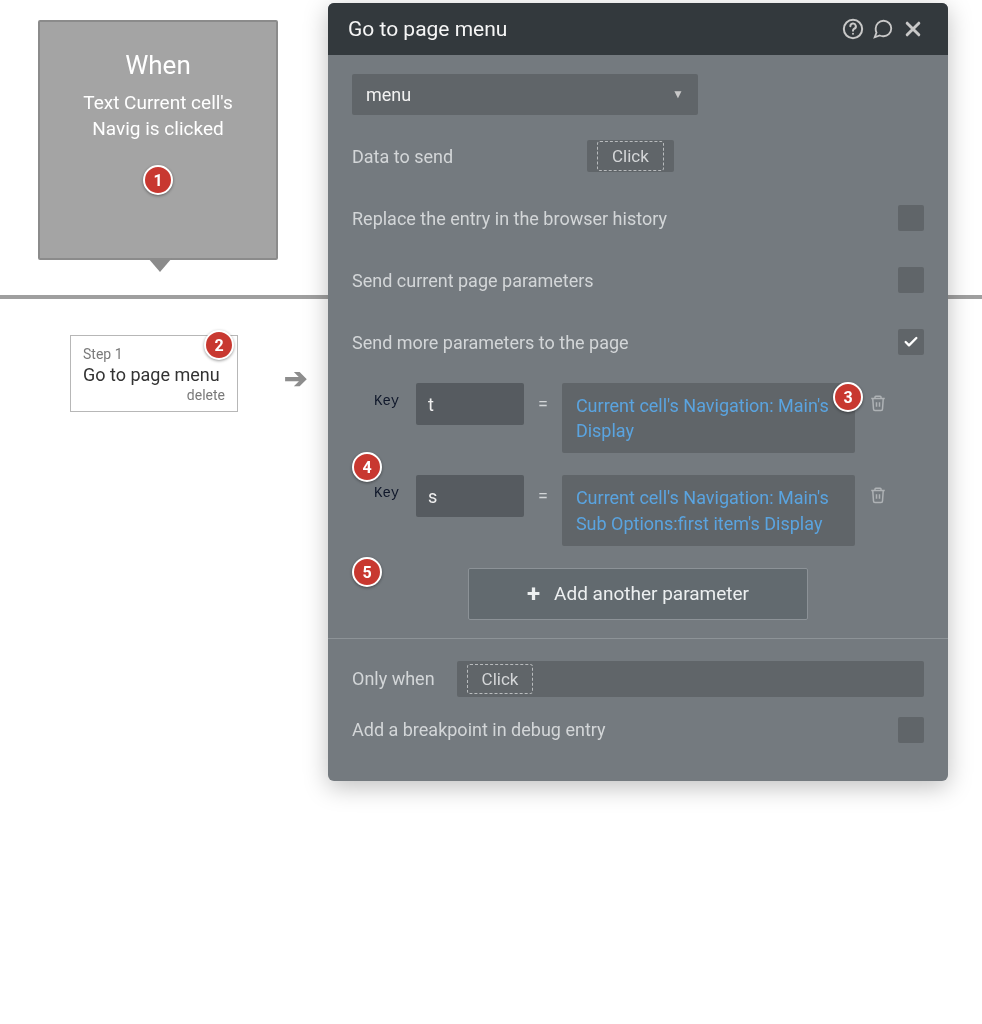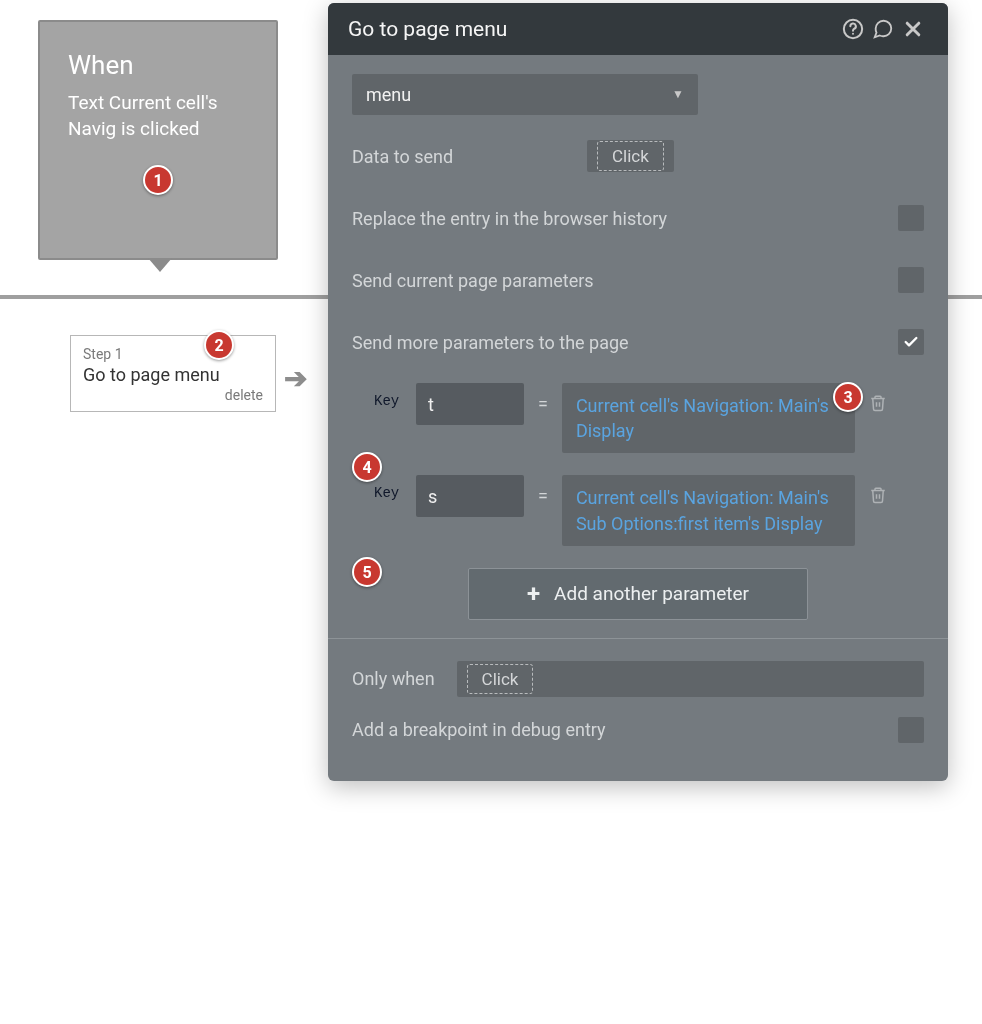--- a/index.html
+++ b/index.html
@@ -15,21 +15,21 @@
   
   .event-block {
     position: absolute;
     left: 38px;
     top: 20px;
     width: 240px;
     height: 240px;
     background: #a4a4a4;
     border: 2px solid #8b8b8b;
     color: #ffffff;
-    text-align: left;
+    text-align: center;
     padding: 28px 28px 12px;
     border-radius: 2px;
   }
   .event-block .when-title {
     font-size: 26px;
     font-weight: 400;
     margin-bottom: 10px;
   }
   .event-block .when-desc {
     font-size: 19px;
@@ -52,21 +52,21 @@
     width: 982px;
     height: 4px;
     background: #9f9f9f;
   }
 
   
   .step-card {
     position: absolute;
     left: 70px;
     top: 335px;
-    width: 206px;
+    width: 168px;
     background: #ffffff;
     border: 1px solid #b7b7b7;
     padding: 10px 12px 8px;
   }
   .step-card .step-label {
     color: #7a7a7a;
     font-size: 14px;
   }
   .step-card .step-title {
     color: #333;

